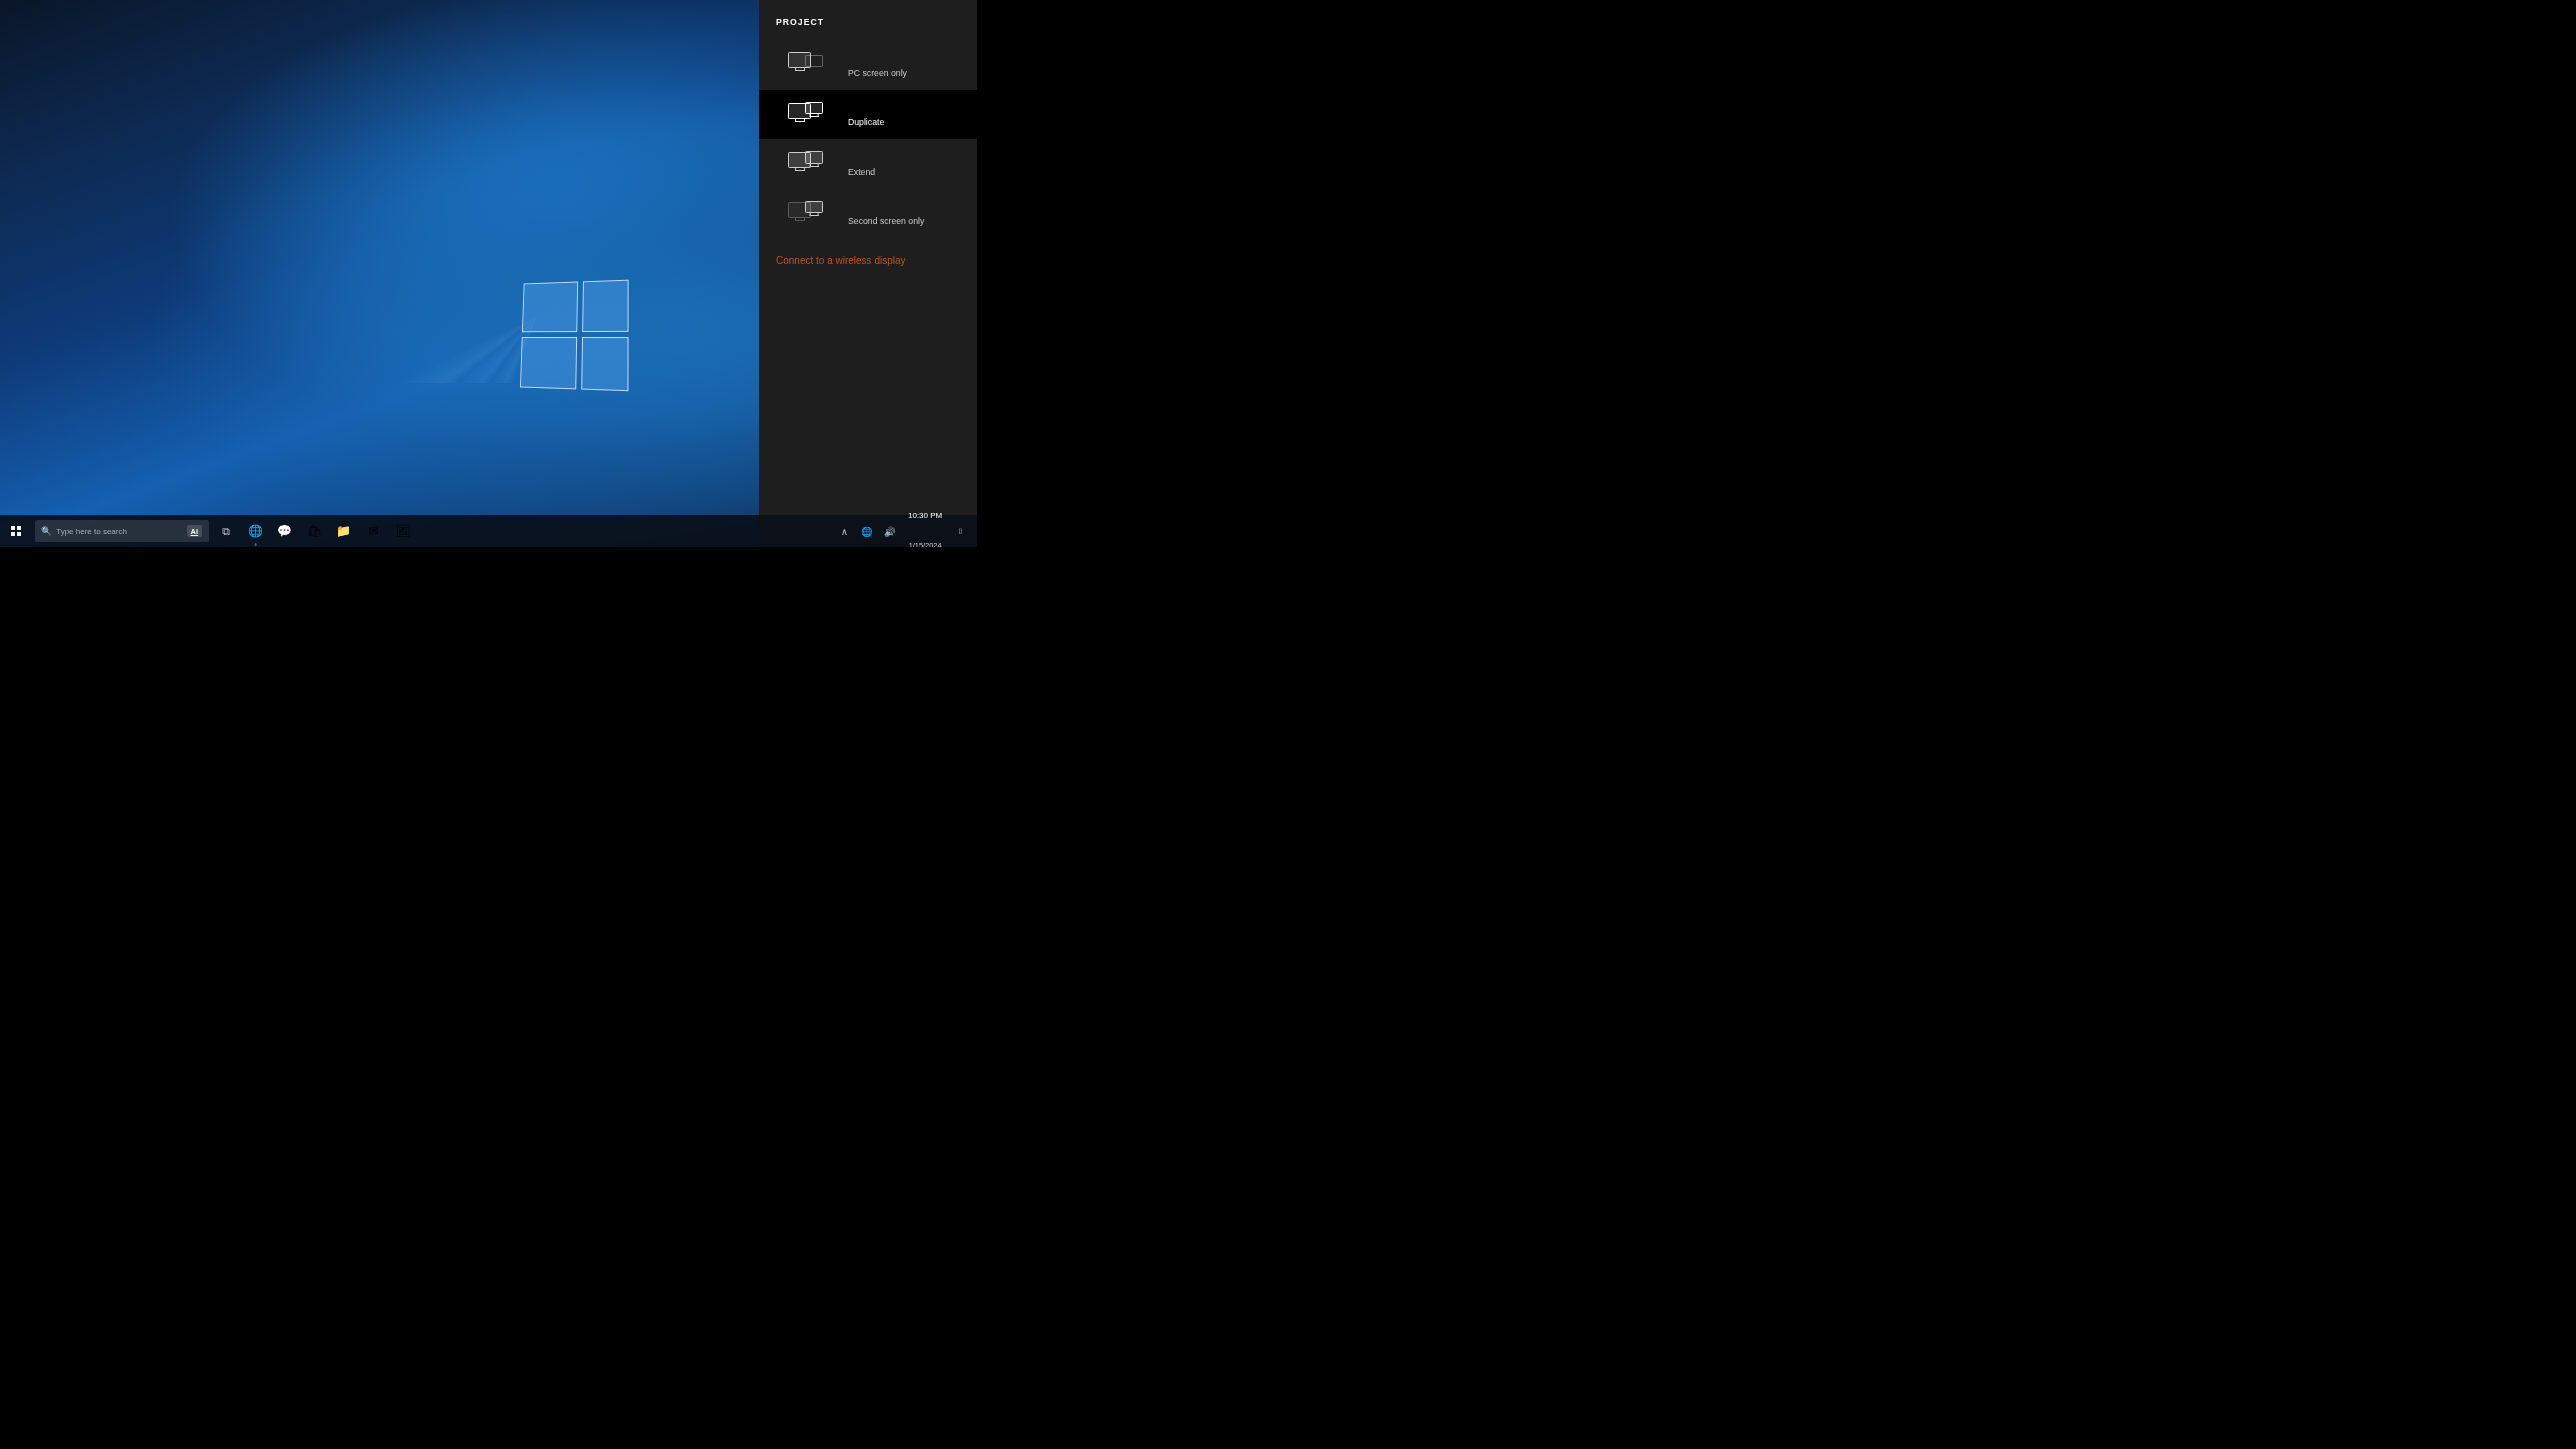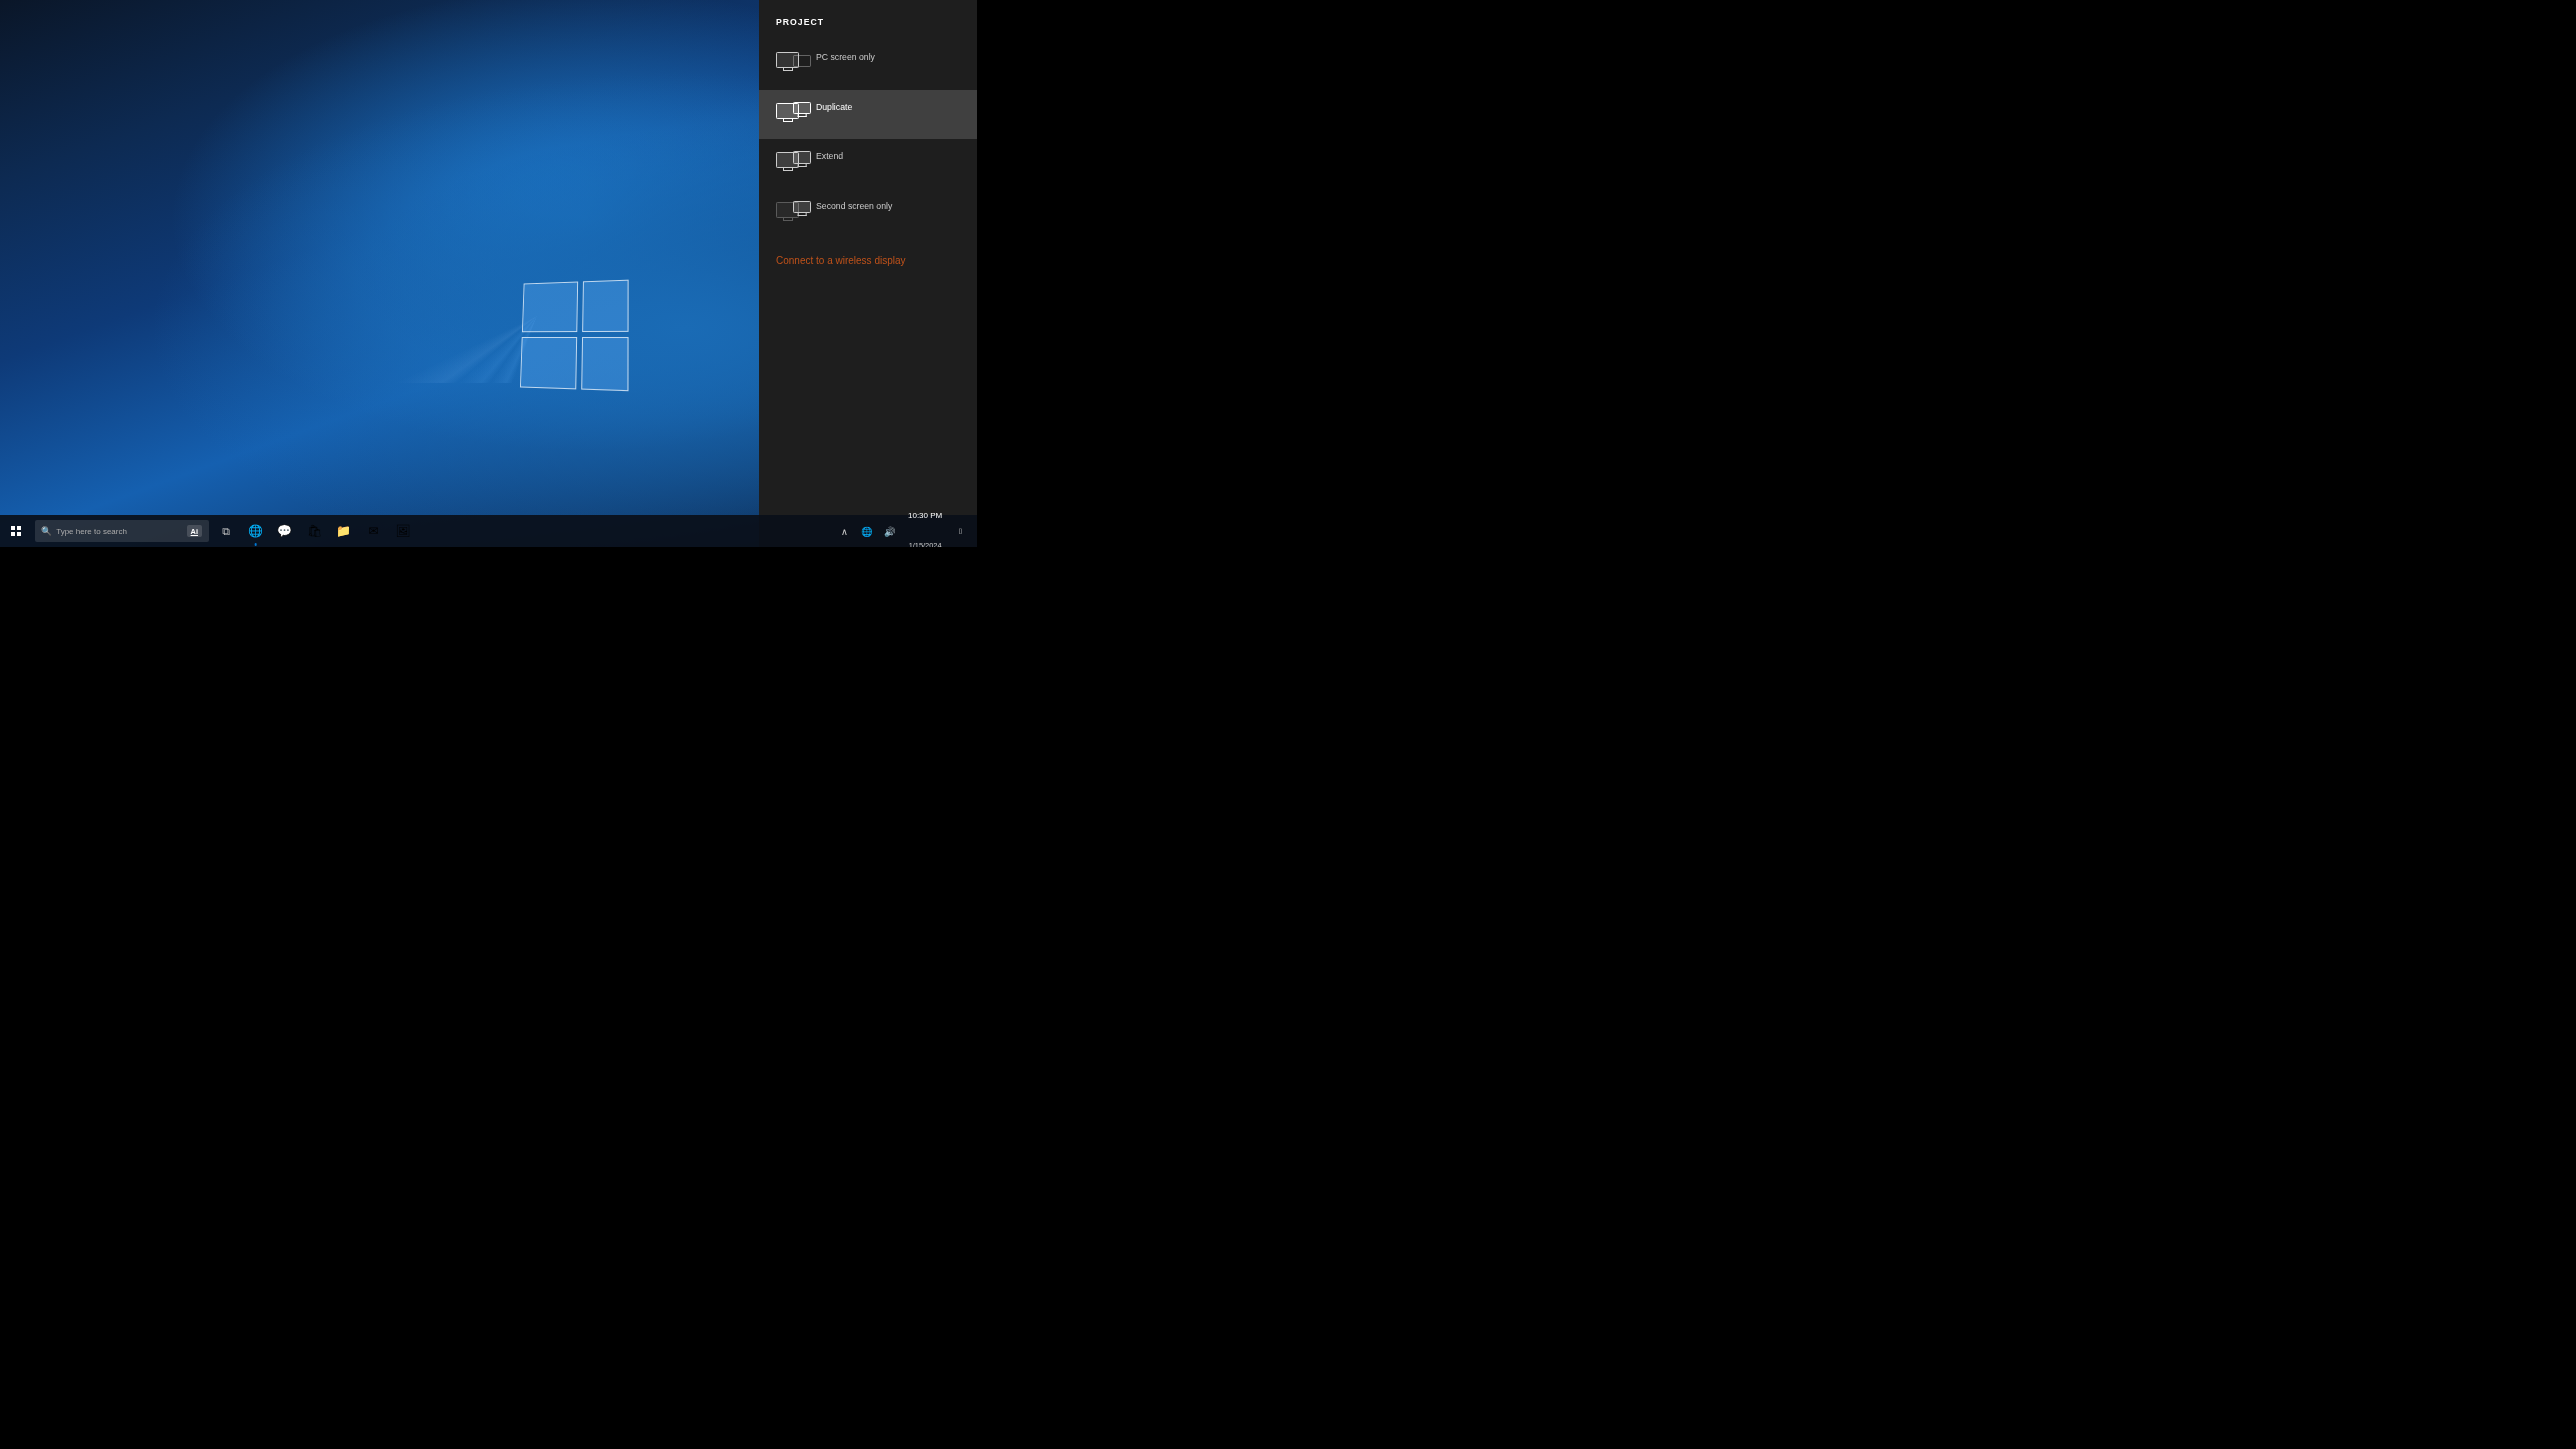--- a/index.html
+++ b/index.html
@@ -83,31 +83,31 @@
       color: #fff;
       font-size: 8.7px;
       font-weight: 600;
       letter-spacing: 1px;
       padding: 3.4px 17px 13.4px 17px;
       text-transform: uppercase;
     }
 
     .project-item {
       display: flex;
-      align-items: flex-start;
-      padding: 12px 17px;
+      align-items: flex-end;
+      padding: 12px 29px;
       cursor: pointer;
       color: #ccc;
       font-size: 8.7px;
-      gap: 4px;
+      gap: 24px;
       transition: background 0.1s;
     }
 
     .project-item.active {
-      background: #404040;
+      background: #000000;
       color: #fff;
     }
 
     .project-item .item-label {
       font-size: 8.7px;
       white-space: nowrap;
     }
 
     
     .display-icon {

